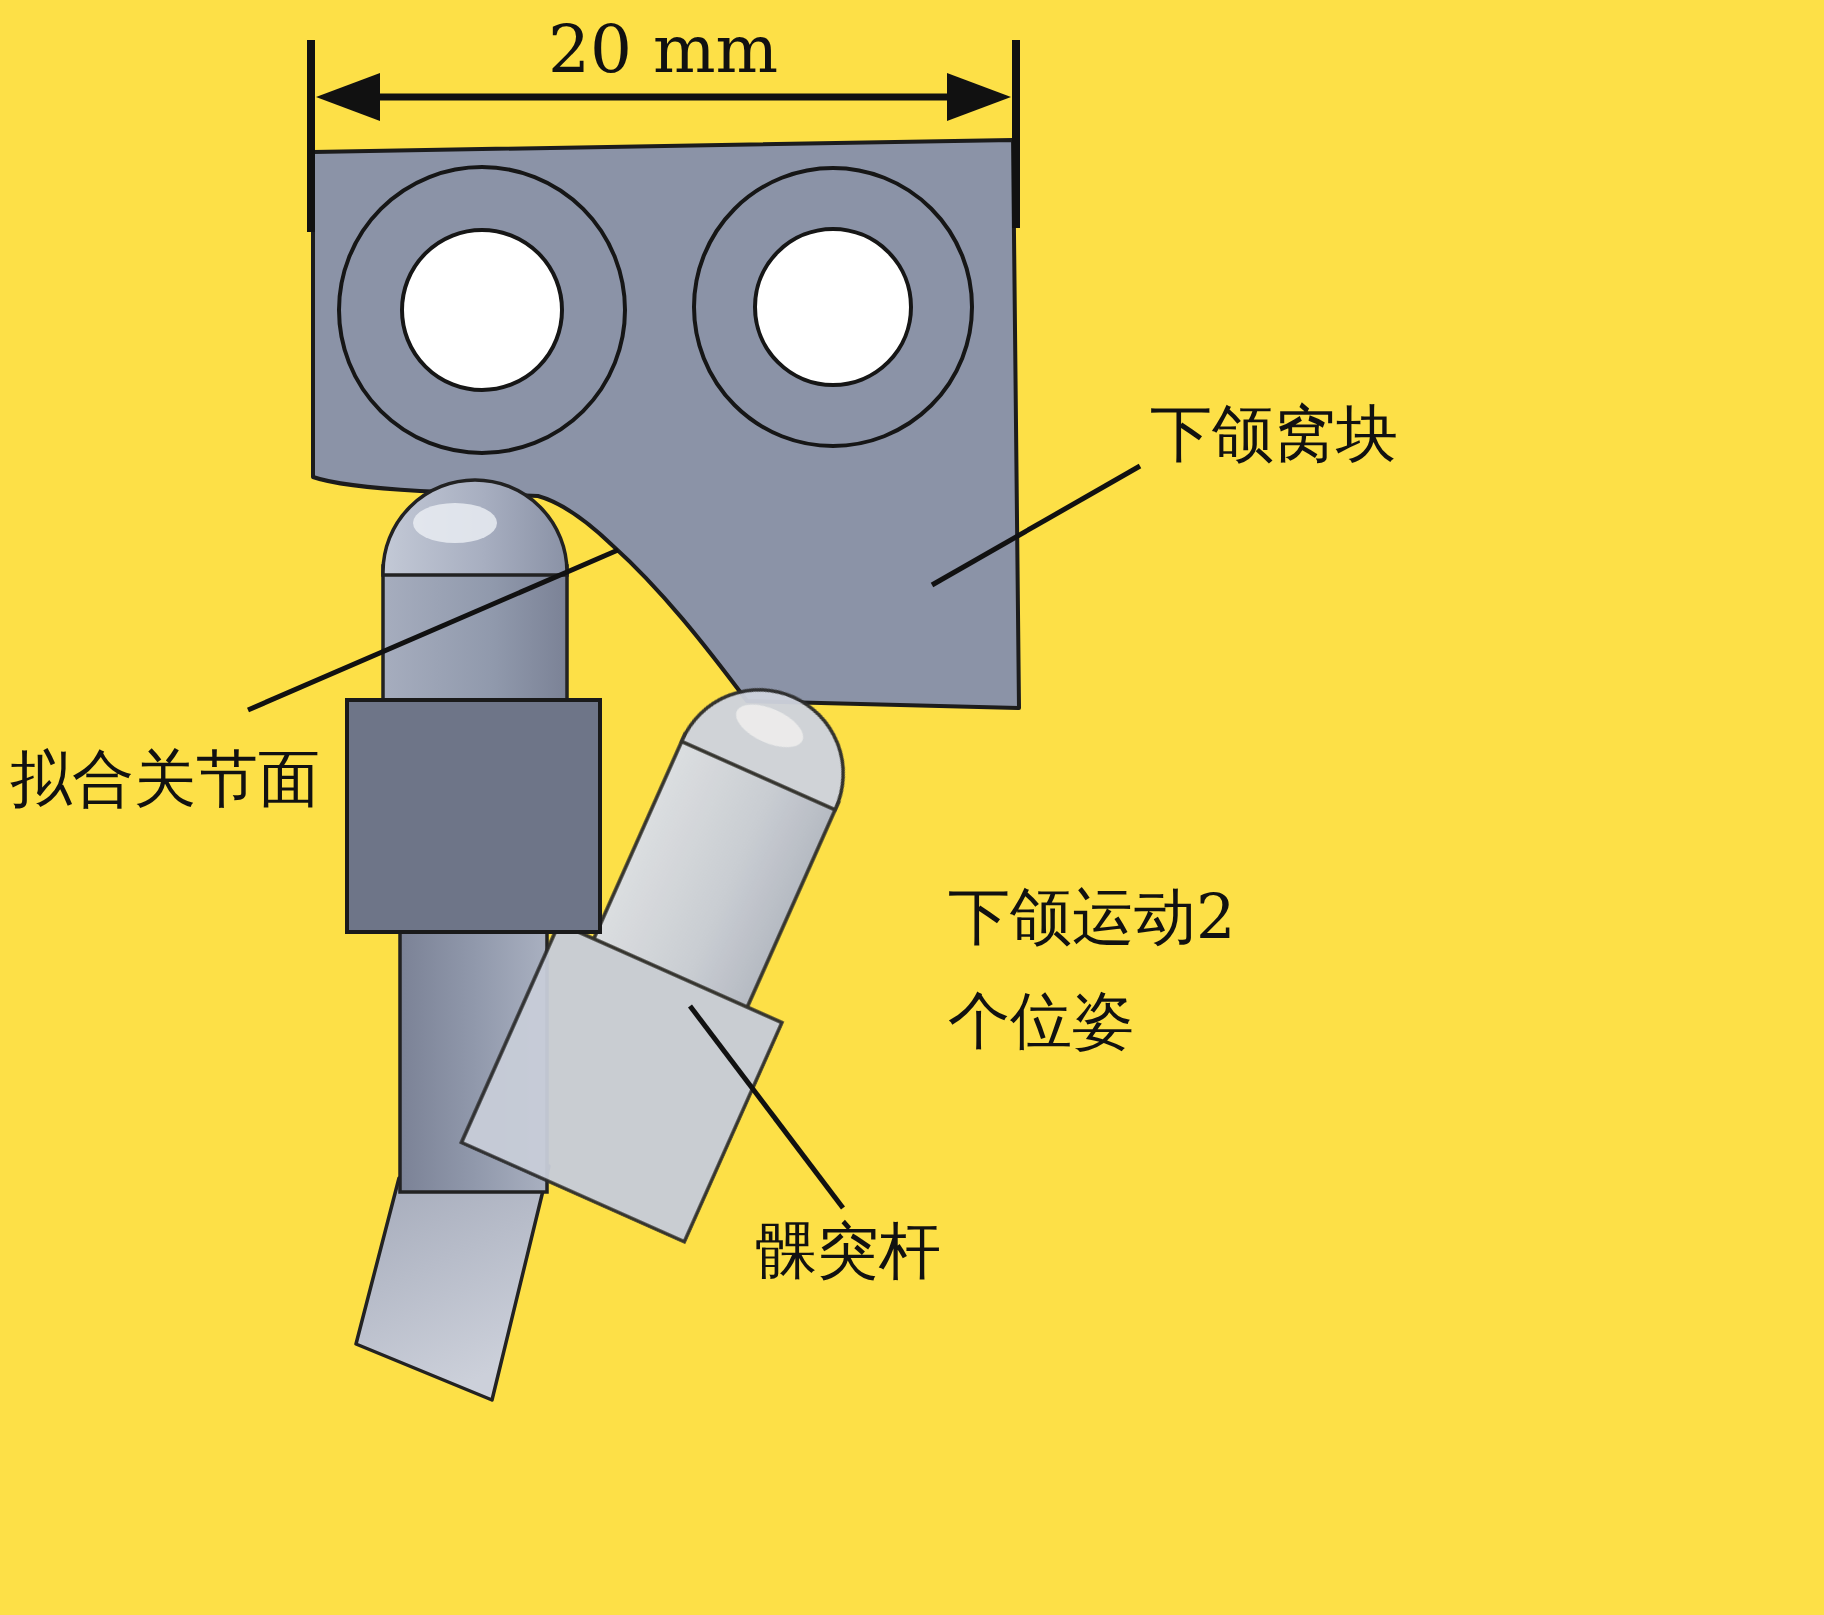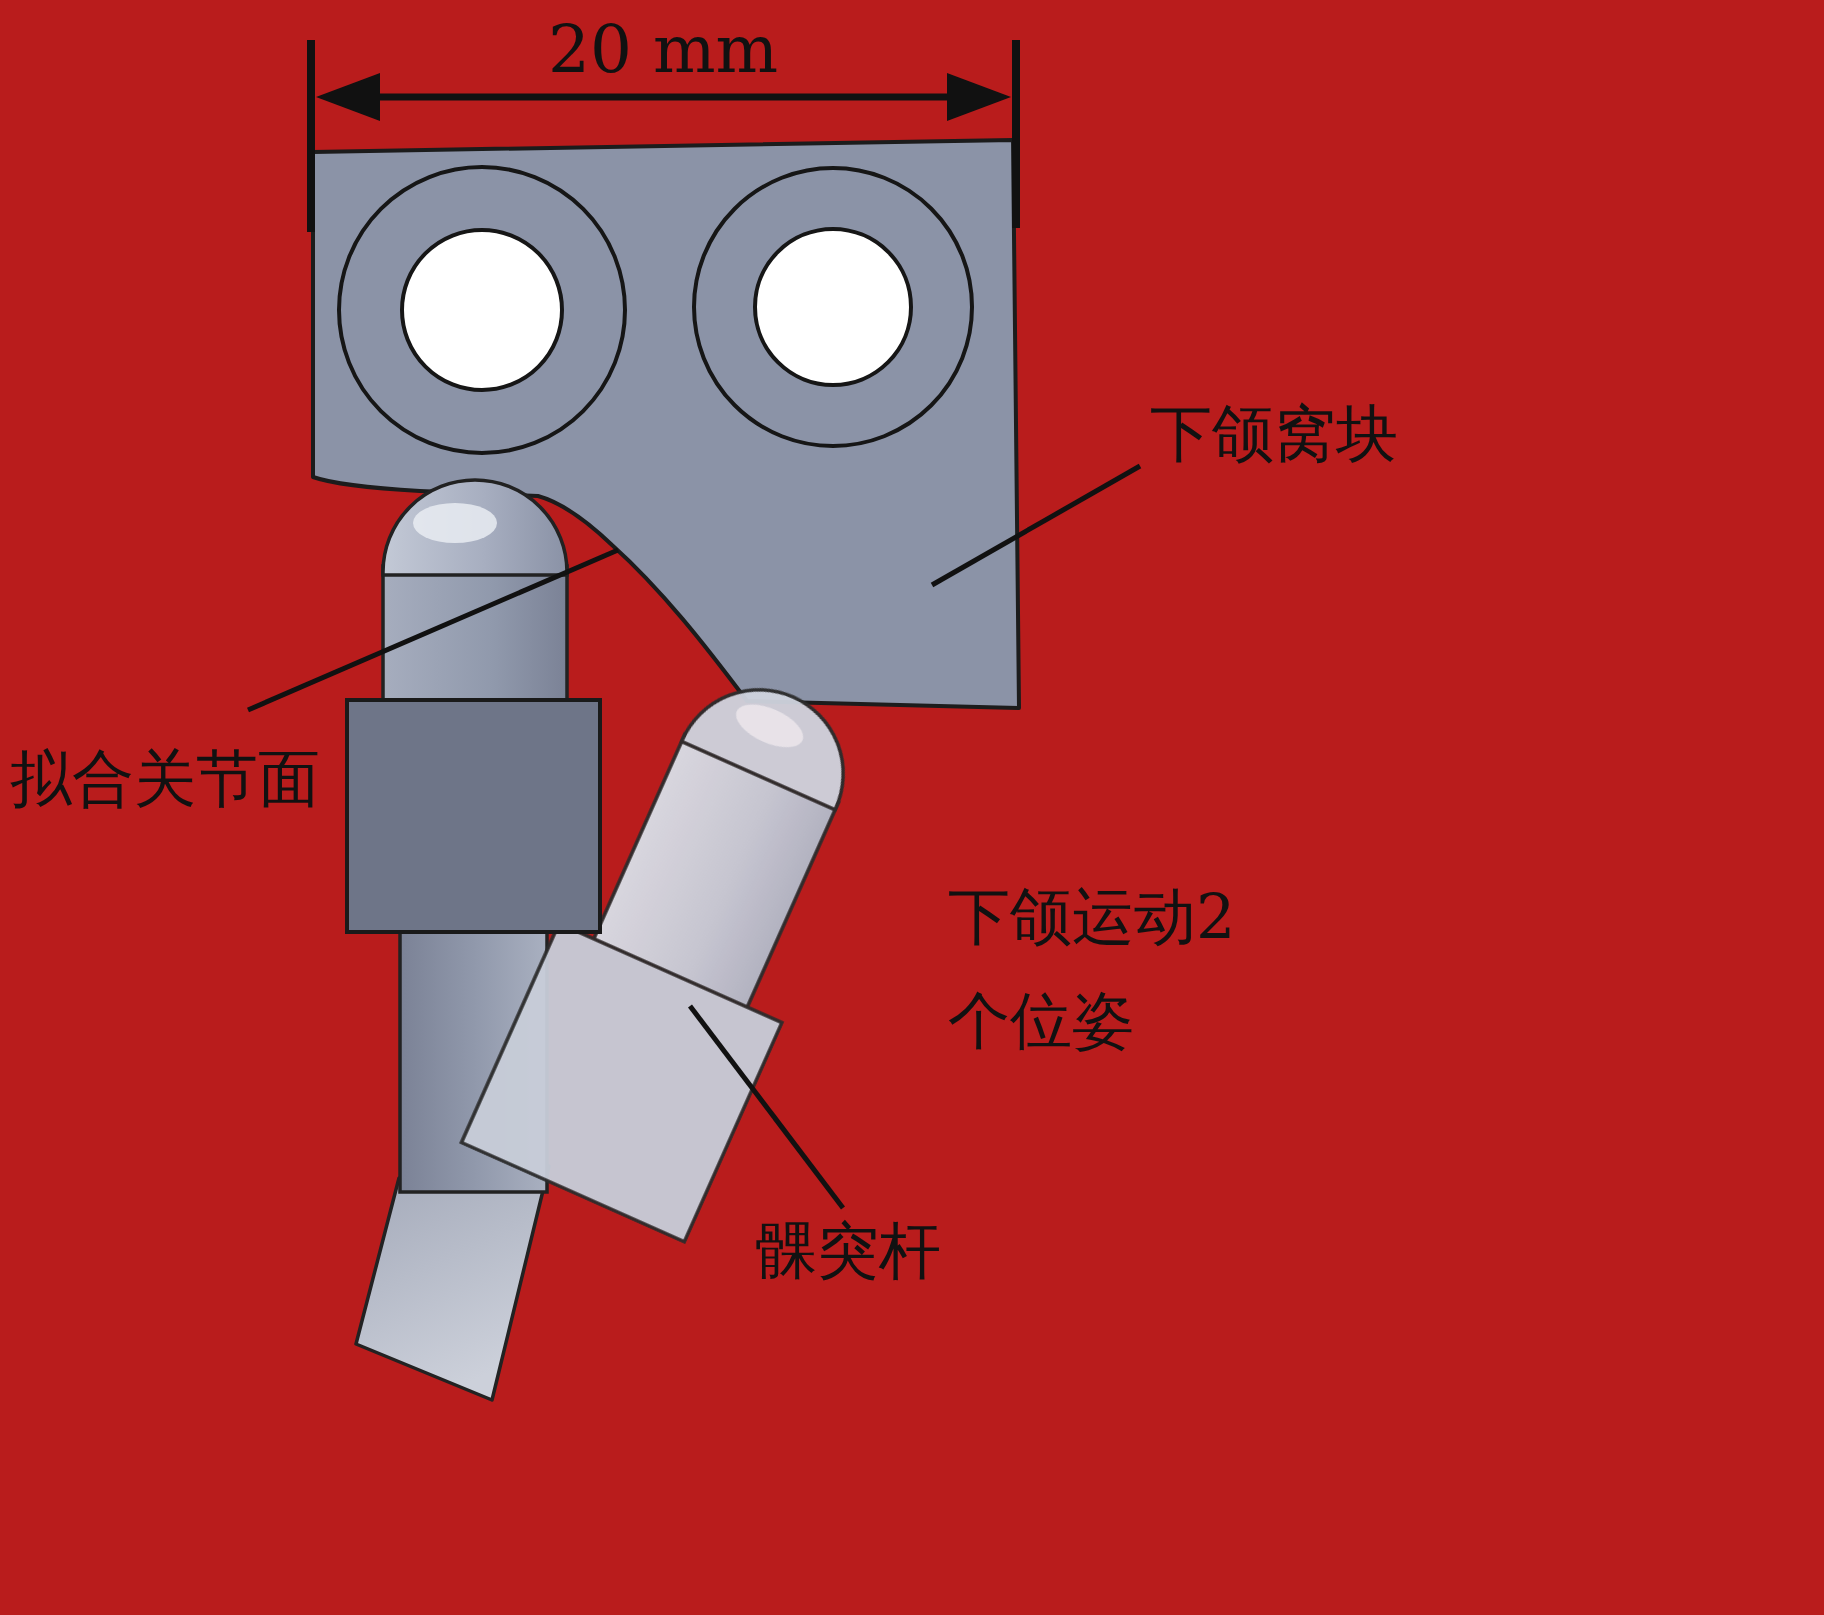--- a/index.html
+++ b/index.html
@@ -5,21 +5,21 @@
   html, body {
     margin: 0;
     padding: 0;
     background: #ffffff;
     font-family: "DejaVu Serif", "Liberation Serif", serif;
   }
   .stage {
     position: relative;
     width: 1824px;
     height: 1615px;
-    background: #b91c1c;
+    background: #fde047;
     overflow: hidden;
   }
   svg { display: block; }
   text.cjk-label {
     font-family: "DejaVu Serif", "Liberation Serif", serif;
     font-size: 62px;
     fill: #111111;
   }
   text.dim-label {
     font-family: "DejaVu Serif", "Liberation Serif", serif;

